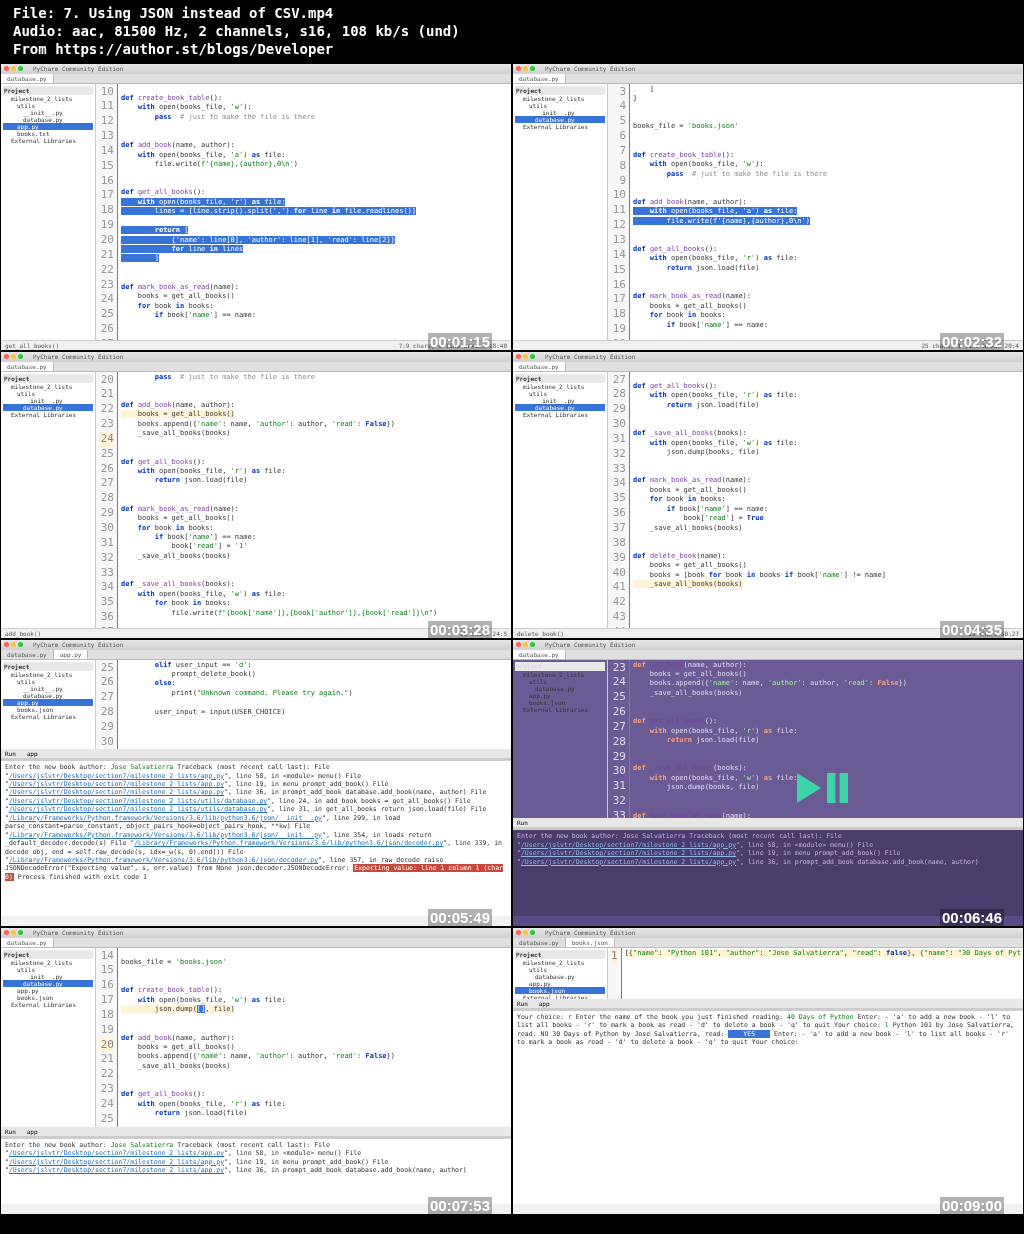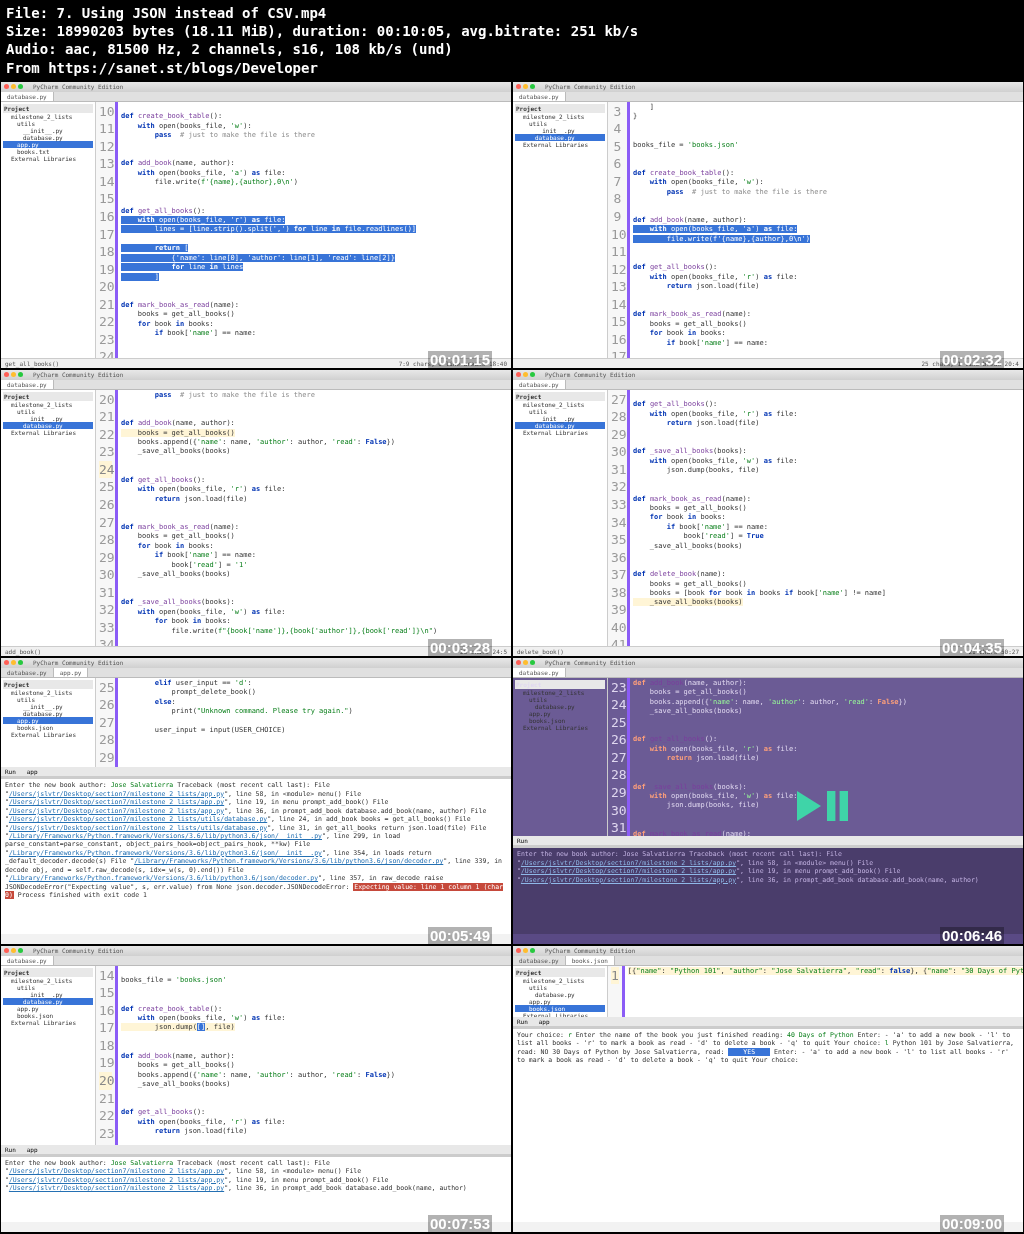--- a/index.html
+++ b/index.html
@@ -1,33 +1,33 @@
 <!DOCTYPE html>
 <html><head>
 <meta charset="utf-8">
 <style>
 *{margin:0;padding:0;box-sizing:border-box;font-family:Menlo,Consolas,monospace}
 body{background:#000;width:1024px;height:1234px;overflow:hidden}
-.info{color:#fff;font-family:Arial,sans-serif;font-size:14px;font-weight:bold;padding:4px 6px;line-height:1.3}
+.info{color:#fff;font-family:Arial,sans-serif;font-size:14px;font-weight:bold;padding:4px 13px;line-height:1.3}
 .grid{display:grid;grid-template-columns:512px 512px;grid-template-rows:repeat(4,288px)}
 .pane{background:#f2f2f2;border:1px solid #000;position:relative;overflow:hidden;font-size:7px}
 .titlebar{height:10px;background:linear-gradient(#e8e8e8,#d0d0d0);display:flex;align-items:center;padding:0 3px;gap:2px}
 .dot{width:5px;height:5px;border-radius:50%}
 .dot.r{background:#ff5f56}.dot.y{background:#ffbd2e}.dot.g{background:#27c93f}
 .titlebar-text{font-size:6px;color:#555;margin-left:8px}
 .tabs{height:10px;background:#e0e0e0;border-bottom:1px solid #bbb;display:flex;font-size:6px;color:#555}
 .tab{padding:1px 6px;border-right:1px solid #bbb}
 .tab.active{background:#fff}
 .body{display:flex;height:calc(100% - 30px)}
 .sidebar{width:95px;background:#fff;border-right:1px solid #ccc;font-size:6px;color:#333;padding:2px}
 .sidebar .hdr{background:#e8e8e8;padding:1px;font-weight:bold;font-size:6px}
 .sidebar .item{padding:0 2px 0 8px;color:#333}
 .sidebar .item.sel{background:#3874d8;color:#fff}
 .editor{flex:1;background:#fff;display:flex;overflow:hidden}
-.gutter{width:22px;background:#f7f7f7;border-right:3px solid #8b5cf6;text-align:center;padding:1px 3px;color:#999;font-size:13px;line-height:1.35}
+.gutter{width:22px;background:#f7f7f7;border-right:1px solid #8b5cf6;text-align:right;padding:1px 3px;color:#999;font-size:11px;line-height:1.35}
 .gutter .hl{background:#fff5d6;color:#888}
 .code{flex:1;padding:1px 3px;font-size:7px;line-height:1.35;white-space:pre;color:#333}
 .kw{color:#0033b3;font-weight:bold}
 .st{color:#067d17}
 .cm{color:#8c8c8c;}
 .fn{color:#7a3e9d}
 .sel-line{background:#3874d8;color:#fff}
 .sel-line .kw,.sel-line .st,.sel-line .fn{color:#fff}
 .hl-line{background:#fff5d6}
 .status{position:absolute;bottom:0;left:0;right:0;height:10px;background:#f0f0f0;border-top:1px solid #ccc;font-size:6px;color:#555;display:flex;justify-content:space-between;padding:0 4px;align-items:center}
@@ -48,23 +48,22 @@
 .playbtn svg{width:60px;height:40px}
 .json-line{color:#333}
 .json-line .q{color:#067d17}
 .out-sel{background:#3874d8;color:#fff;padding:0 15px}
 </style>
 </head>
 <body>
 
 <div class="info">
   <div>File: 7. Using JSON instead of CSV.mp4</div>
-  <div>Size: 18990203 bytes (18.11 MiB), duration: 00:10:05, avg.bitrate: 251 kb/s</div>
   <div>Audio: aac, 81500 Hz, 2 channels, s16, 108 kb/s (und)</div>
-  <div>From https://sanet.st/blogs/Developer</div>
+  <div>From https://author.st/blogs/Developer</div>
 </div>
 
 <div class="grid">
 
 <div class="pane">
  <div class="titlebar">
         <div class="dot r"></div>
         <div class="dot y"></div>
         <div class="dot g"></div>
         <span class="titlebar-text">PyCharm Community Edition</span>

